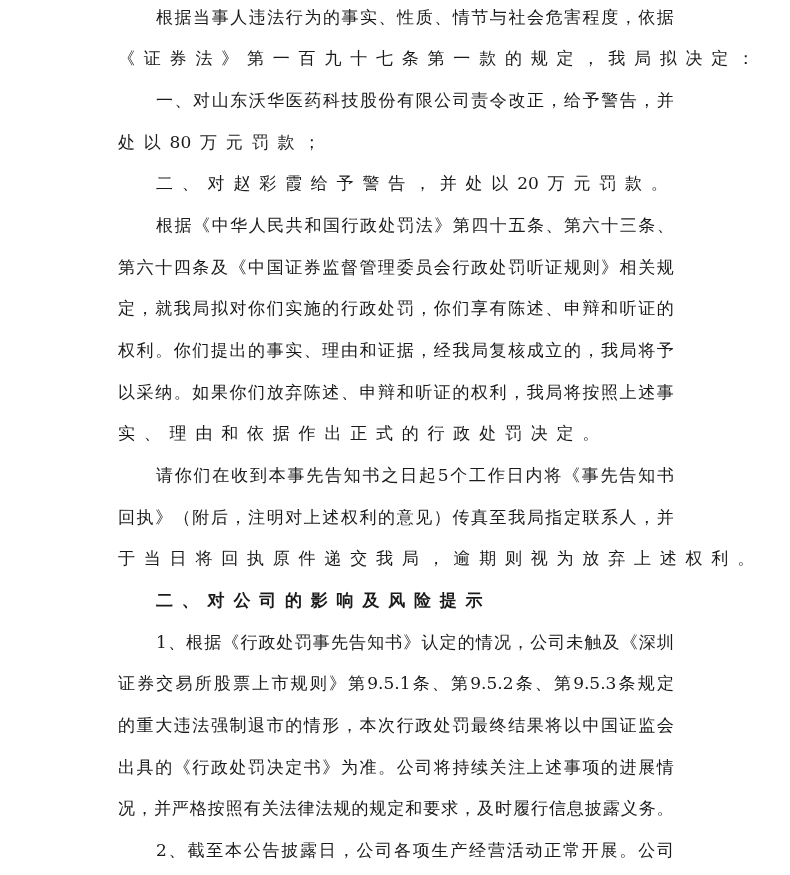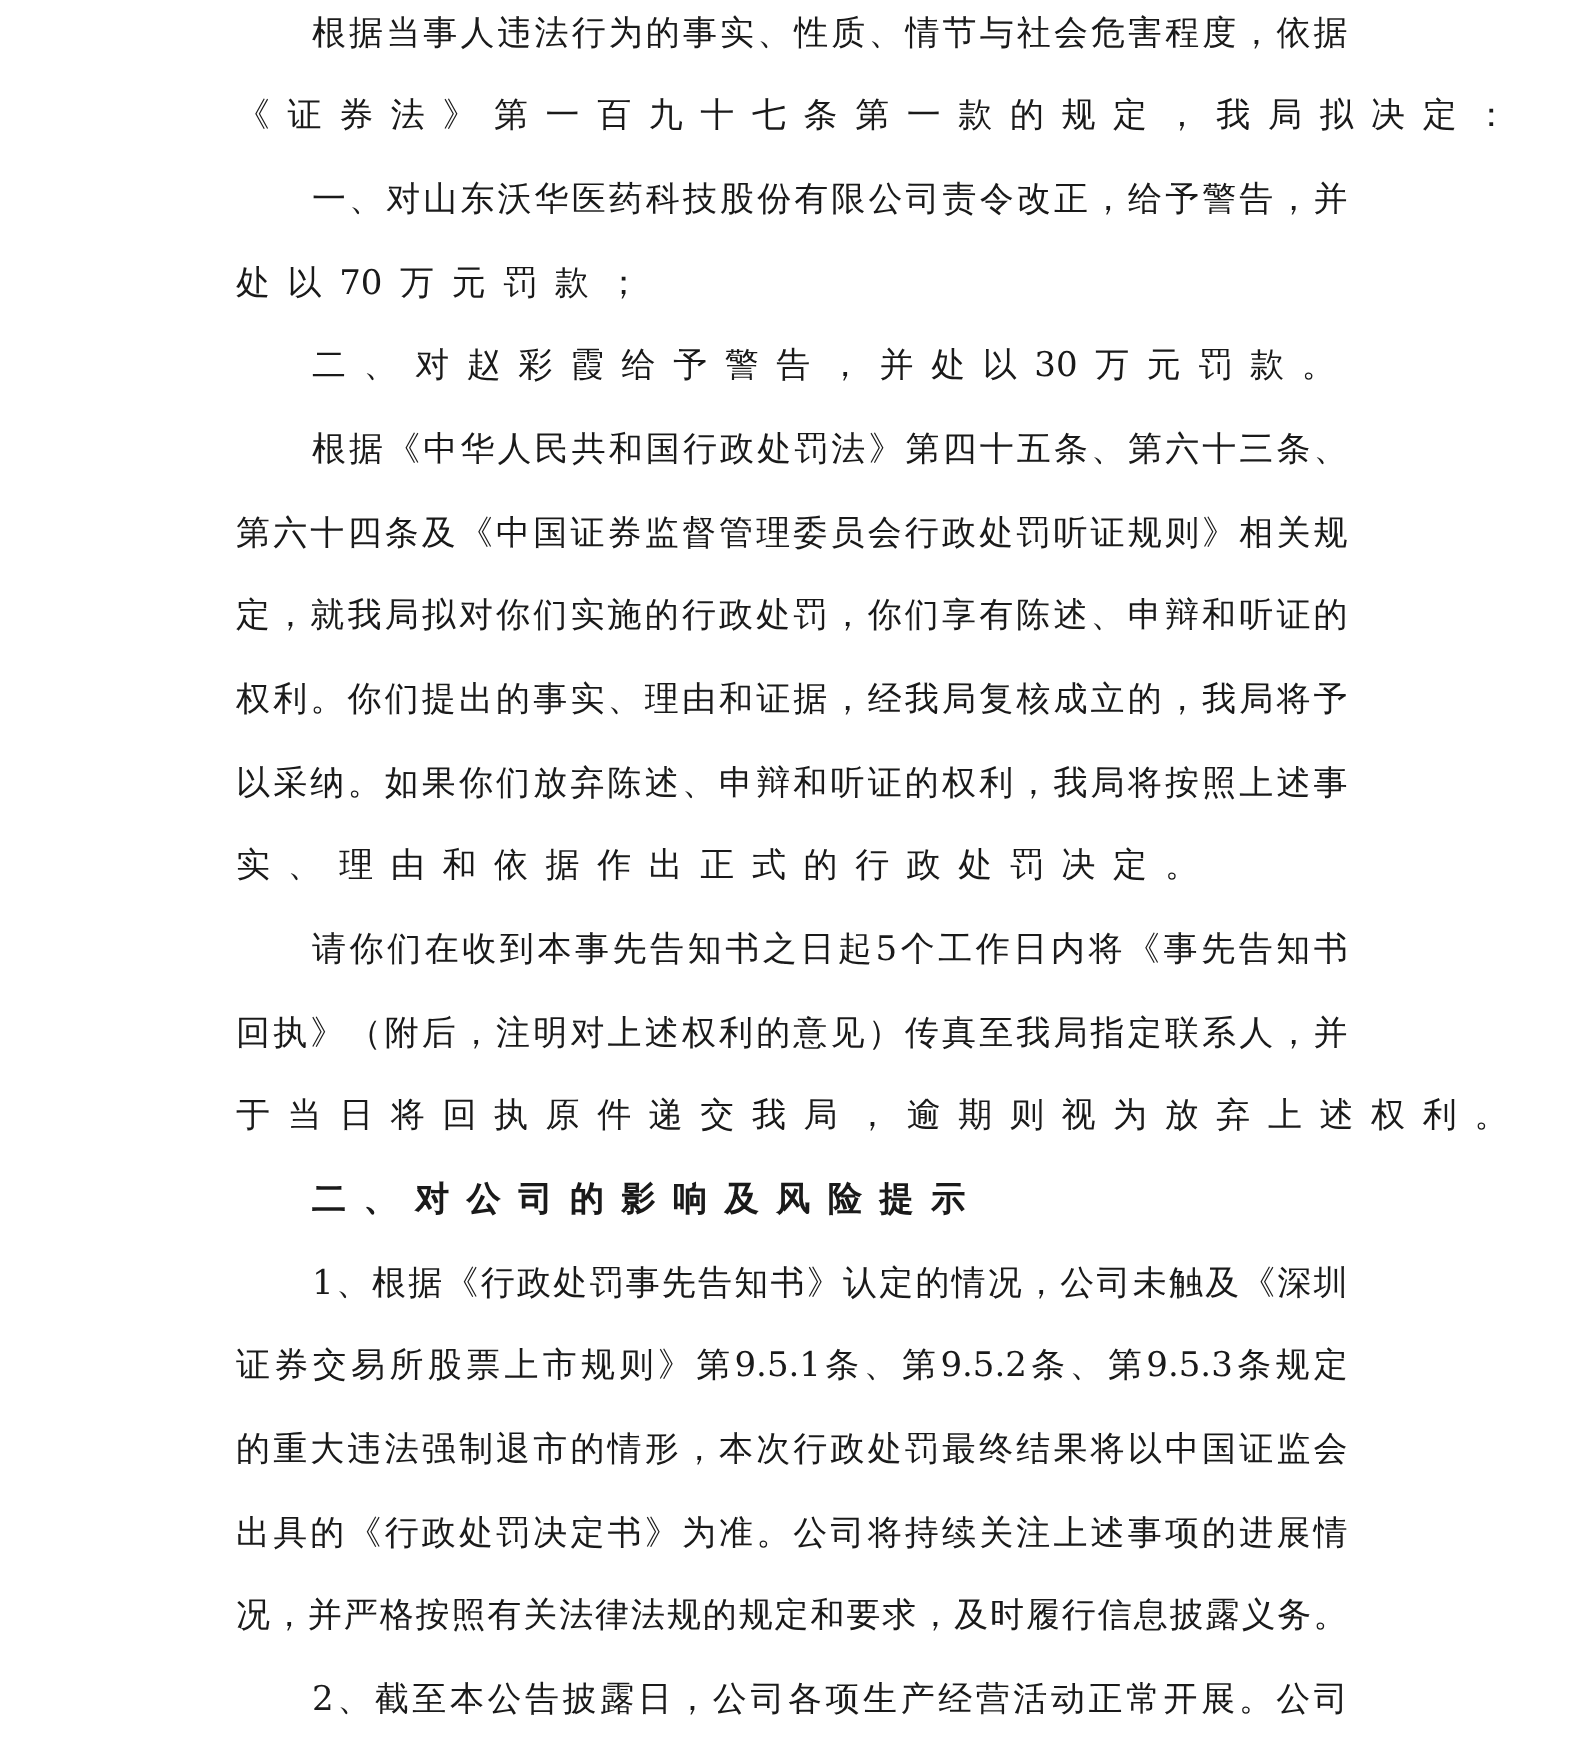--- a/index.html
+++ b/index.html
@@ -137,21 +137,21 @@
       <span class="ch">给</span>
       <span class="ch">予</span>
       <span class="ch">警</span>
       <span class="ch">告</span>
       <span class="ch">，</span>
       <span class="ch">并</span>
     </div>
     <div class="line last" style="top: 129px;">
       <span class="ch">处</span>
       <span class="ch">以</span>
-      <span class="ch">70</span>
+      <span class="ch">80</span>
       <span class="ch">万</span>
       <span class="ch">元</span>
       <span class="ch">罚</span>
       <span class="ch">款</span>
       <span class="ch">；</span>
     </div>
     <div class="line indent last" style="top: 170px;">
       <span class="ch">二</span>
       <span class="ch">、</span>
       <span class="ch">对</span>
@@ -159,21 +159,21 @@
       <span class="ch">彩</span>
       <span class="ch">霞</span>
       <span class="ch">给</span>
       <span class="ch">予</span>
       <span class="ch">警</span>
       <span class="ch">告</span>
       <span class="ch">，</span>
       <span class="ch">并</span>
       <span class="ch">处</span>
       <span class="ch">以</span>
-      <span class="ch">30</span>
+      <span class="ch">20</span>
       <span class="ch">万</span>
       <span class="ch">元</span>
       <span class="ch">罚</span>
       <span class="ch">款</span>
       <span class="ch">。</span>
     </div>
     <div class="line indent" style="top: 212px;">
       <span class="ch">根</span>
       <span class="ch">据</span>
       <span class="ch">《</span>

